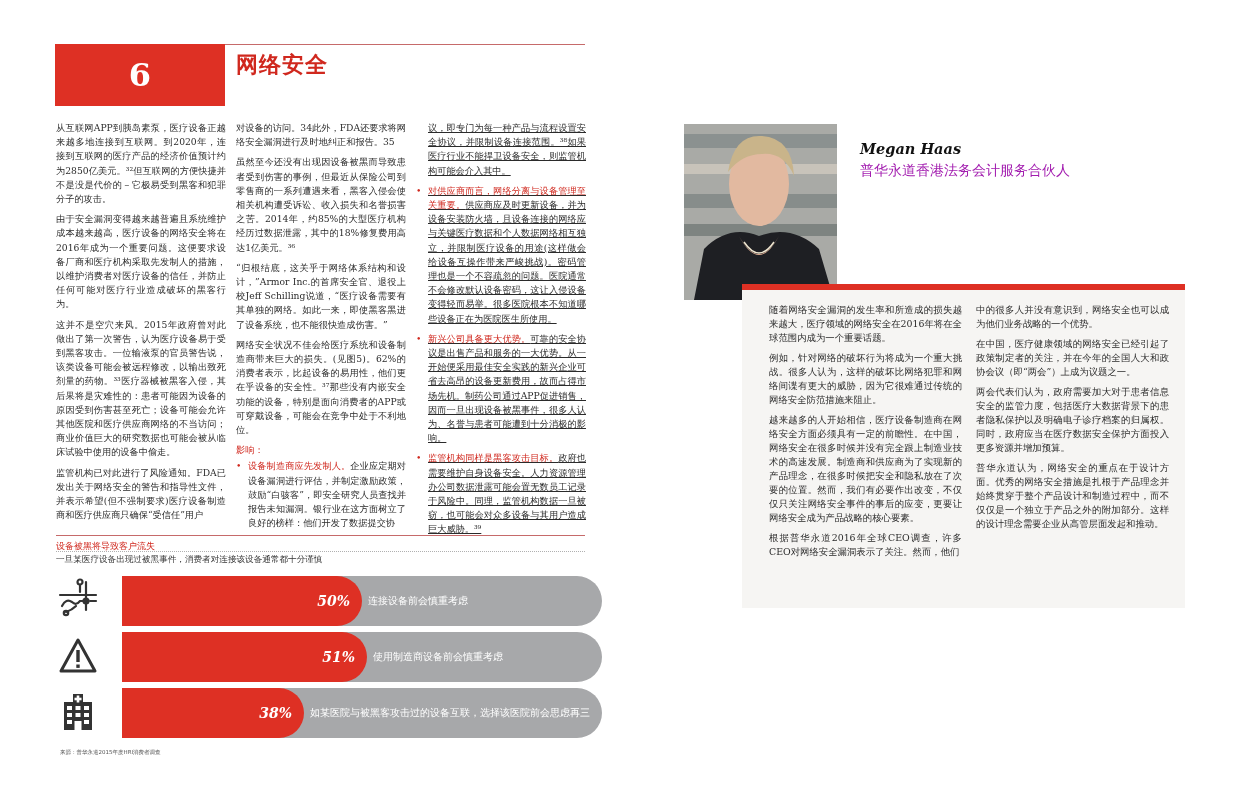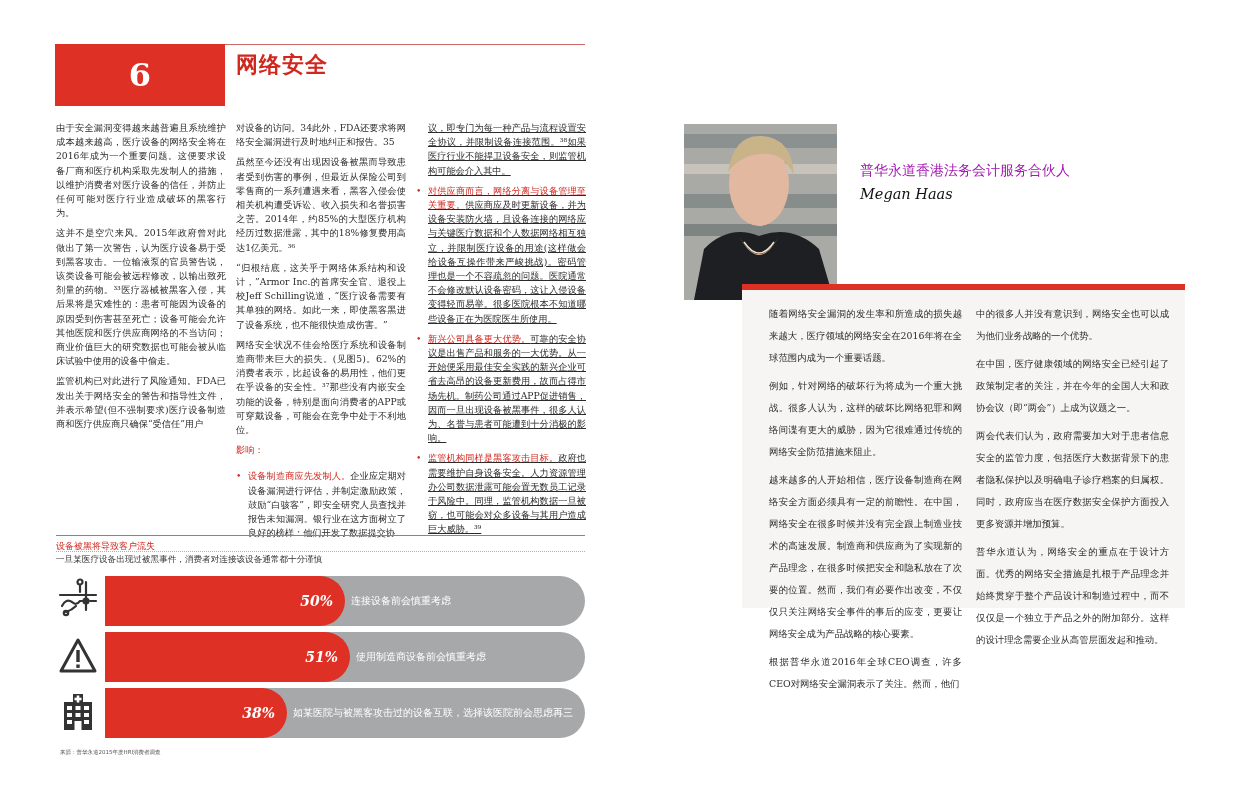--- a/index.html
+++ b/index.html
@@ -15,62 +15,63 @@
 
   .col { position: absolute; top: 121px; width: 170px; font-size: 9.2px; line-height: 14.2px; color: #2b2b2b;
     text-align: justify; }
   .col p { margin-bottom: 6px; }
   .col1 { left: 56px; }
   .col2 { left: 236px; }
   .col3 { left: 416px; text-decoration: underline; }
   .red { color: #d0281e; margin-top: 36px; }
   .bullet { position: relative; padding-left: 12px; margin-bottom: 6px; }
   .bullet::before { content: "•"; position: absolute; left: 0; top: 0; color: #d0281e; }
-  .impact-label { color: #d0281e; margin-bottom: 12px; }
+  .impact-label { color: #d0281e; margin-bottom: 2px; }
 
   .sep-line { position: absolute; left: 56px; top: 535px; width: 529px; height: 1px; background: #c66a6a; }
   .chart-title { position: absolute; left: 56px; top: 540px; font-family: "DejaVu Sans", sans-serif; font-size: 9px; color: #d0281e; }
   .chart-dots { position: absolute; left: 56px; top: 551px; width: 529px; border-top: 1px dotted #b0b0b0; }
   .chart-subtitle { position: absolute; left: 56px; top: 554px; font-family: "DejaVu Sans", sans-serif; font-size: 8.6px; color: #333; text-align: center; }
 
-  .bar-row { position: absolute; left: 105px; width: 480px; height: 50px; }
+  .bar-row { position: absolute; left: 122px; width: 480px; height: 50px; }
   .bar-bg { position: absolute; left: 0; top: 0; width: 480px; height: 50px; background: #a7a8aa;
     border-radius: 0 25px 25px 0; }
   .bar-fill { position: absolute; left: 0; top: 0; height: 50px; background: #de3024; border-radius: 0 25px 25px 0;
     display: flex; align-items: center; justify-content: flex-end; padding-right: 12px; }
   .bar-value { color: #fff; font-family: "DejaVu Serif", serif; font-style: italic; font-weight: bold; font-size: 14px; }
   .bar-label { position: absolute; top: 0; height: 50px; display: flex; align-items: center;
     font-family: "DejaVu Sans", sans-serif; font-size: 10px; color: #fff; }
   .bar-icon { position: absolute; left: 58px; width: 40px; height: 40px; }
 
   .source { position: absolute; left: 60px; top: 749px; font-family: "DejaVu Sans", sans-serif; font-size: 5.5px; color: #555; }
 
   
   .photo { position: absolute; left: 684px; top: 124px; width: 153px; height: 176px; overflow: hidden;
     background: linear-gradient(180deg, #9fa3a2 0%, #b9b6ae 40%, #8f958e 70%, #6e7470 100%); }
   .name { position: absolute; left: 860px; top: 140px; font-family: "DejaVu Serif", serif; font-style: italic;
-    font-weight: normal; font-size: 14.5px; color: #111; margin-top: 46px; }
+    font-weight: bold; font-size: 14.5px; color: #111; }
   .role { position: absolute; left: 860px; top: 162px; font-family: "DejaVu Serif", serif; font-size: 14px; color: #a21caf; }
   .panel { position: absolute; left: 742px; top: 284px; width: 443px; height: 324px; background: #f6f5f3; }
   .panel-bar { position: absolute; left: 742px; top: 284px; width: 443px; height: 6px; background: #de3024; }
-  .pcol { position: absolute; top: 303px; width: 193px; font-size: 9.4px; line-height: 22px; color: #2b2b2b; text-align: justify; }
+  .pcol { position: absolute; top: 303px; width: 193px; font-size: 9.4px; line-height: 14px; color: #2b2b2b; text-align: justify; }
   .pcol p { margin-bottom: 6px; }
   .pcol1 { left: 769px; }
   .pcol2 { left: 976px; }
 </style>
 </head>
 <body>
 
 <div class="top-rule"></div>
 <div class="chapter-box">
   <span class="chapter-num">6</span>
 </div>
 <div class="chapter-title">网络安全</div>
 
 <div class="col col1">
+  <p>从互联网APP到胰岛素泵，医疗设备正越来越多地连接到互联网。到2020年，连接到互联网的医疗产品的经济价值预计约为2850亿美元。³²但互联网的方便快捷并不是没是代价的－它极易受到黑客和犯罪分子的攻击。</p>
   <p>由于安全漏洞变得越来越普遍且系统维护成本越来越高，医疗设备的网络安全将在2016年成为一个重要问题。这便要求设备厂商和医疗机构采取先发制人的措施，以维护消费者对医疗设备的信任，并防止任何可能对医疗行业造成破坏的黑客行为。</p>
   <p>这并不是空穴来风。2015年政府曾对此做出了第一次警告，认为医疗设备易于受到黑客攻击。一位输液泵的官员警告说，该类设备可能会被远程修改，以输出致死剂量的药物。³³医疗器械被黑客入侵，其后果将是灾难性的：患者可能因为设备的原因受到伤害甚至死亡；设备可能会允许其他医院和医疗供应商网络的不当访问；商业价值巨大的研究数据也可能会被从临床试验中使用的设备中偷走。</p>
   <p>监管机构已对此进行了风险通知。FDA已发出关于网络安全的警告和指导性文件，并表示希望(但不强制要求)医疗设备制造商和医疗供应商只确保“受信任”用户</p>
 </div>
 
 <div class="col col2">
   <p>对设备的访问。34此外，FDA还要求将网络安全漏洞进行及时地纠正和报告。35</p>
   <p>虽然至今还没有出现因设备被黑而导致患者受到伤害的事例，但最近从保险公司到零售商的一系列遭遇来看，黑客入侵会使相关机构遭受诉讼、收入损失和名誉损害之苦。2014年，约85%的大型医疗机构经历过数据泄露，其中的18%修复费用高达1亿美元。³⁶</p>
   <p>“归根结底，这关乎于网络体系结构和设计，”Armor Inc.的首席安全官、退役上校Jeff Schilling说道，“医疗设备需要有其单独的网络。如此一来，即使黑客黑进了设备系统，也不能很快造成伤害。”</p>
   <p>网络安全状况不佳会给医疗系统和设备制造商带来巨大的损失。(见图5)。62%的消费者表示，比起设备的易用性，他们更在乎设备的安全性。³⁷那些没有内嵌安全功能的设备，特别是面向消费者的APP或可穿戴设备，可能会在竞争中处于不利地位。</p>

